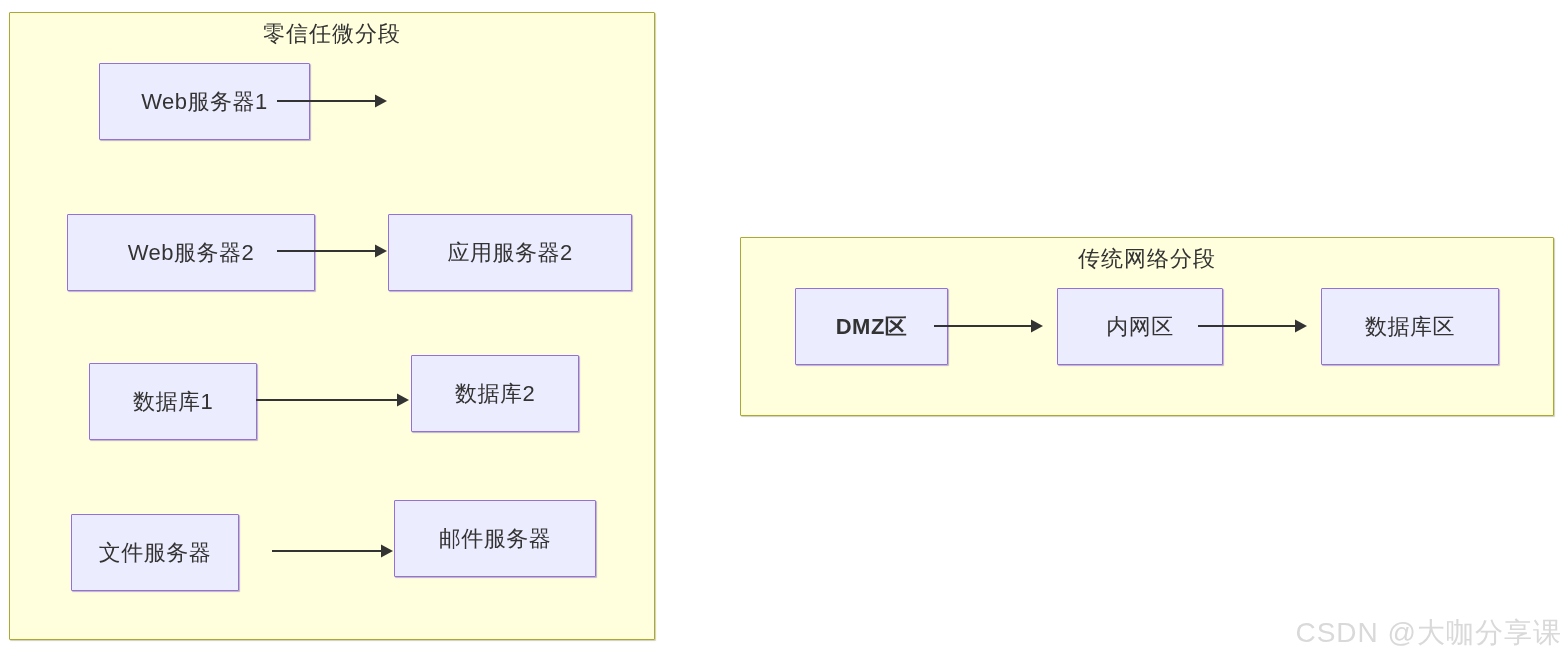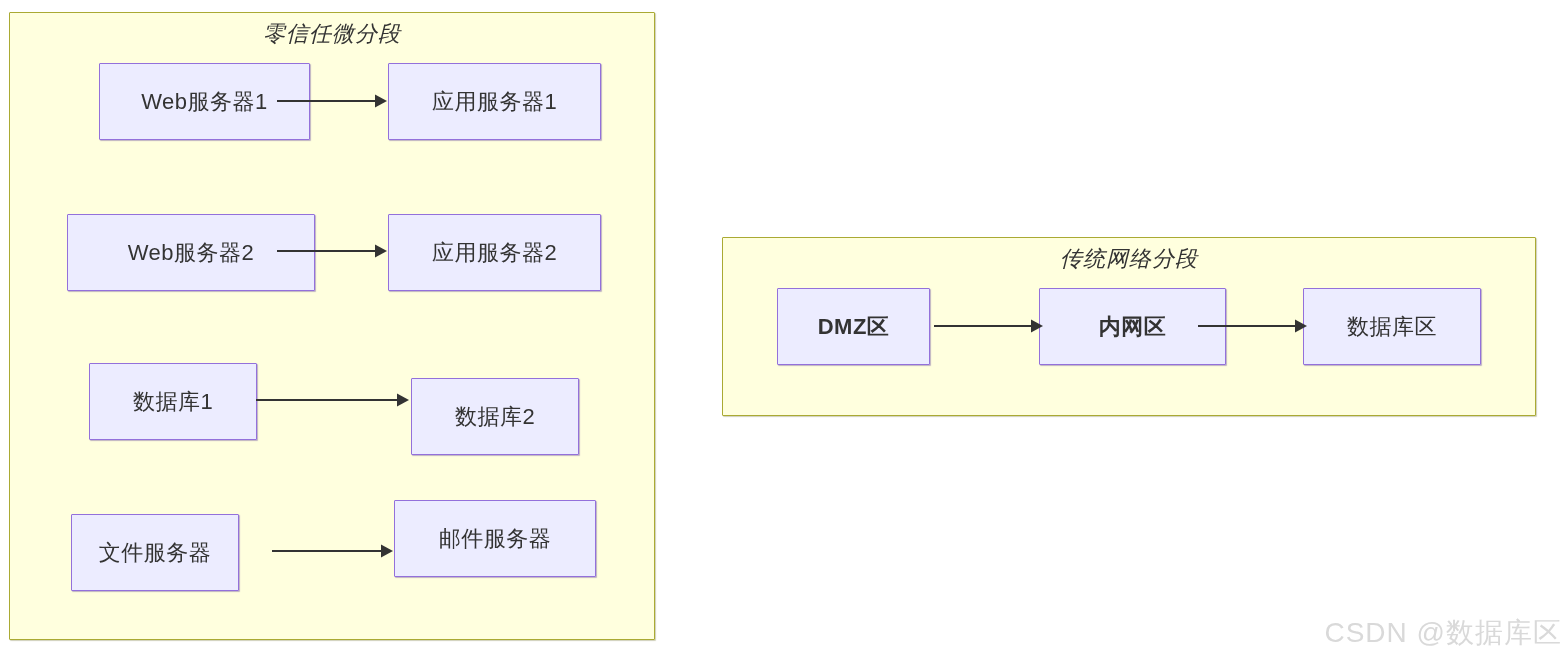--- a/index.html
+++ b/index.html
@@ -34,21 +34,20 @@
   .cluster-title {
     position: absolute;
     top: 6px;
     left: 0;
     width: 100%;
     text-align: center;
     font-size: 22px;
     font-weight: 400;
     color: var(--text);
     letter-spacing: 1px;
-    font-style: italic;
   }
   .node {
     position: absolute;
     background: var(--node-fill);
     border: 1.6px solid var(--node-border);
     border-radius: 1px;
     box-shadow: 1px 1px 1px rgba(110,86,160,0.45);
     display: flex;
     align-items: center;
     justify-content: center;
@@ -78,37 +77,36 @@
 </style>
 </head>
 <body>
 
 <div class="canvas">
 
   <div class="cluster" style="left:9px; top:12px; width:646px; height:628px;">
     <div class="cluster-title">零信任微分段</div>
 
     <div class="node" style="left:57px; top:50px; width:211px; height:77px;margin-left:32px;">Web服务器1</div>
-    <div class="node" style="left:378px; top:50px; width:213px; height:77px;">应用服务器1</div>
 
     <div class="node" style="left:57px; top:201px; width:248px; height:77px;">Web服务器2</div>
-    <div class="node" style="left:378px; top:201px; width:213px; height:77px;">应用服务器2</div>
+    <div class="node" style="left:378px; top:201px; width:244px; height:77px;">应用服务器2</div>
 
     <div class="node" style="left:79px; top:350px; width:168px; height:77px;">数据库1</div>
-    <div class="node" style="left:401px; top:365px; width:168px; height:77px;">数据库2</div>
+    <div class="node" style="left:401px; top:342px; width:168px; height:77px;">数据库2</div>
 
     <div class="node" style="left:61px; top:501px; width:168px; height:77px;">文件服务器</div>
     <div class="node" style="left:384px; top:487px; width:202px; height:77px;">邮件服务器</div>
   </div>
 
-  <div class="cluster" style="left:722px; top:237px; width:814px; height:179px;padding-left:12px;">
+  <div class="cluster" style="left:740px; top:237px; width:814px; height:179px;padding-left:12px;">
     <div class="cluster-title">传统网络分段</div>
 
     <div class="node" style="left:54px; top:50px; width:153px; height:77px;font-weight:bold;">DMZ区</div>
-    <div class="node" style="left:316px; top:50px; width:187px; height:77px;font-weight:bold;">内网区</div>
+    <div class="node" style="left:316px; top:50px; width:166px; height:77px;">内网区</div>
     <div class="node" style="left:580px; top:50px; width:178px; height:77px;">数据库区</div>
   </div>
 
   <svg class="edges" viewBox="0 0 1568 660">
     <g>
       <line class="edge-line" x1="277" y1="101" x2="375" y2="101"></line>
       <polygon class="edge-head" points="375,94.5 387,101 375,107.5"></polygon>
     </g>
     <g>
       <line class="edge-line" x1="277" y1="251" x2="375" y2="251"></line>
@@ -125,14 +123,14 @@
     <g>
       <line class="edge-line" x1="934" y1="326" x2="1031" y2="326"></line>
       <polygon class="edge-head" points="1031,319.5 1043,326 1031,332.5"></polygon>
     </g>
     <g>
       <line class="edge-line" x1="1198" y1="326" x2="1295" y2="326"></line>
       <polygon class="edge-head" points="1295,319.5 1307,326 1295,332.5"></polygon>
     </g>
   </svg>
 
-  <div class="watermark">CSDN @数据库区</div>
+  <div class="watermark">CSDN @大咖分享课</div>
 </div>
 
 </body></html>

